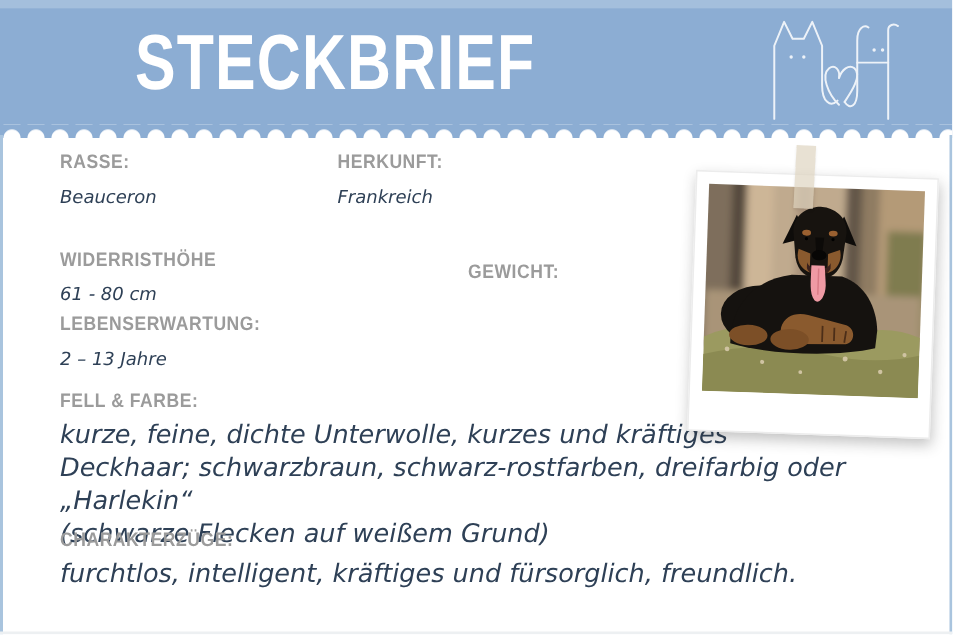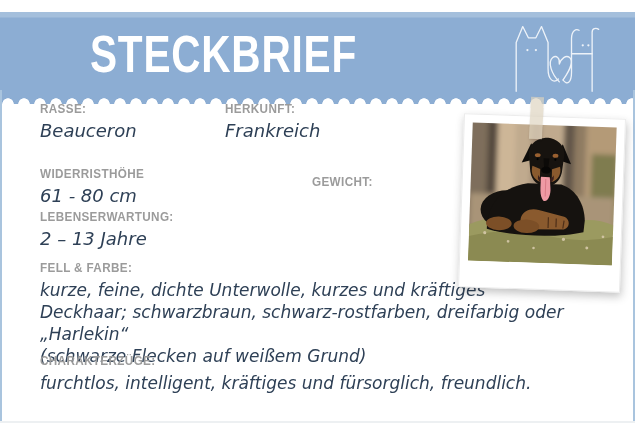--- a/index.html
+++ b/index.html
@@ -2,21 +2,21 @@
 <html><head>
 <meta charset="utf-8">
 <style>
   html,body{margin:0;padding:0;background:#fff;}
   .stage{
     position:relative;width:635px;height:423px;overflow:hidden;
     background:#ffffff;font-family:"Liberation Sans",sans-serif;
   }
   
   .header{
-    position:absolute;top:12px;left:0;right:0;height:92px;
+    position:absolute;top:0;left:0;right:0;height:92px;
     background:linear-gradient(to bottom,#a4bfdc 0px,#a4bfdc 5px,#8cadd3 6px);
   }
   .scallop{
     position:absolute;left:0;right:0;bottom:0;height:9px;
     background-image:radial-gradient(circle at 8px 9px,#ffffff 5.4px,rgba(255,255,255,0) 6px);
     background-size:16px 9px;background-repeat:repeat-x;
   }
   .title{
     position:absolute;left:90px;top:16px;line-height:1;
     font-size:52px;font-weight:bold;color:#ffffff;letter-spacing:1px;
@@ -28,21 +28,21 @@
   .edge.left{left:0}.edge.right{right:0}
   .bottom-edge{position:absolute;left:0;right:0;bottom:0;height:2px;background:#edf0f2;}
   
   .field{position:absolute;}
   .label{
     display:inline-block;font-weight:bold;font-size:13px;color:#9b9b9b;
     letter-spacing:.4px;transform:scaleX(.9);transform-origin:0 0;white-space:nowrap;
   }
   .value{
     margin-top:3px;font-family:"DejaVu Sans",sans-serif;font-style:italic;
-    font-size:18px;color:#2e4056;white-space:pre-line;line-height:22px;
+    font-size:12px;color:#2e4056;white-space:pre-line;line-height:22px;
   }
   .field.para .value{font-size:17px;font-style:italic;}
   
   .polaroid{
     position:absolute;left:461px;top:116px;width:162px;height:174px;
     box-sizing:border-box;background:#ffffff;padding:8px 8px 26px 8px;
     border:1px solid #ececec;box-shadow:1px 4px 9px rgba(40,40,40,.28);
     transform:rotate(2deg);z-index:2;
   }
   .polaroid svg{display:block;width:100%;height:100%;}

